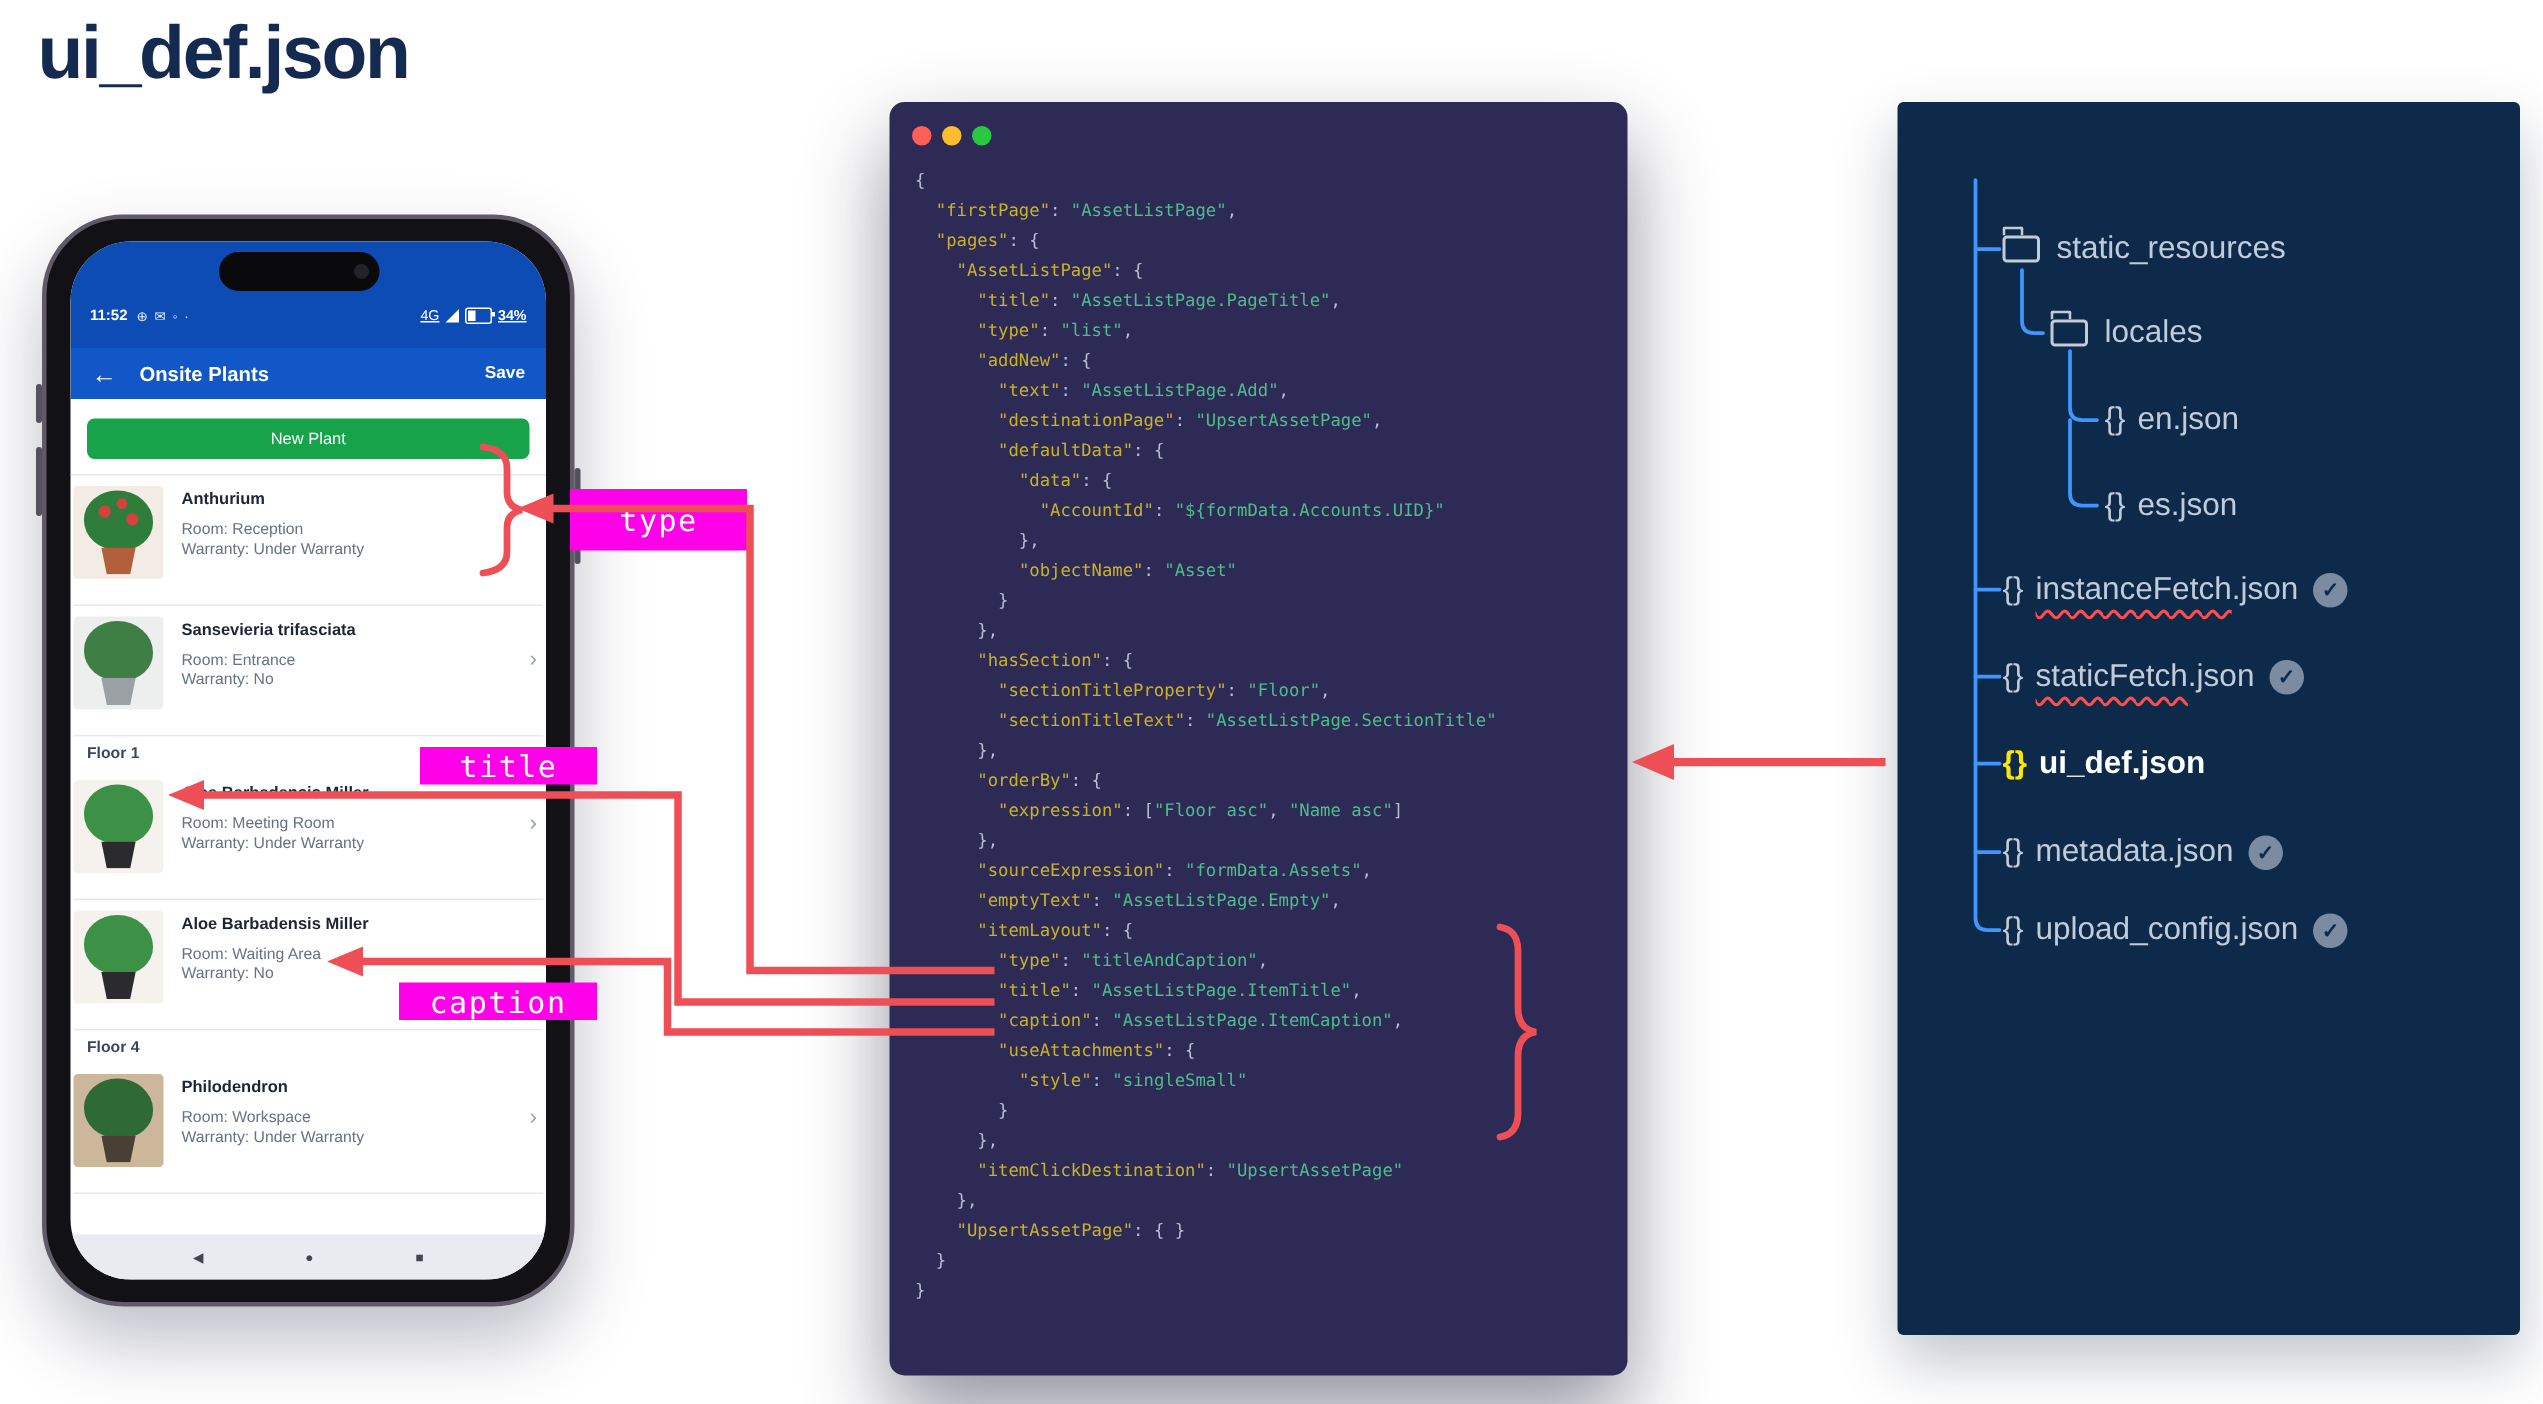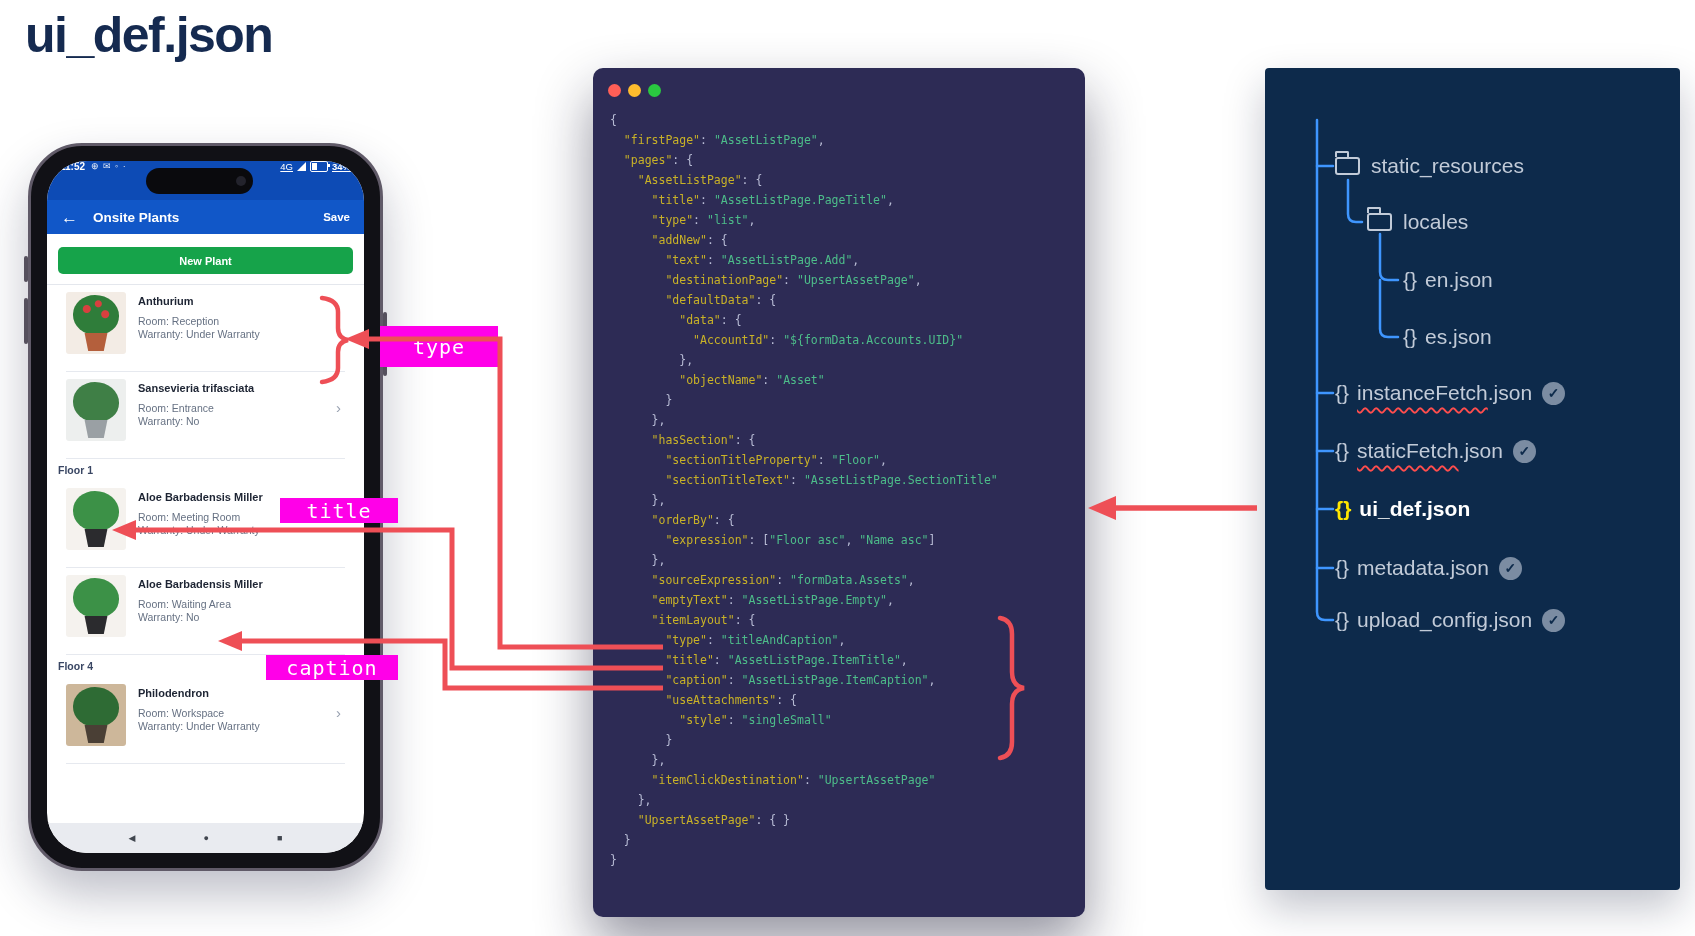--- a/index.html
+++ b/index.html
@@ -14,44 +14,44 @@
   .phone{position:absolute;left:28px;top:143px;width:349px;height:722px;background:#111116;
     border:3px solid #605a68;border-radius:54px;box-shadow:0 24px 48px rgba(25,30,60,.28);}
   .sbtn{position:absolute;background:#55505d;border-radius:2px;}
   .sbtn.l1{left:-7px;top:110px;width:4px;height:26px;}
   .sbtn.l2{left:-7px;top:152px;width:4px;height:46px;}
   .sbtn.r1{right:-7px;top:166px;width:4px;height:64px;}
   .screen{position:absolute;left:16px;top:15px;right:16px;bottom:15px;background:#fff;
     border-radius:40px;overflow:hidden;}
 
   .statusbar{position:relative;height:39px;background:#0d4bb5;color:#fff;display:flex;
-    align-items:flex-start;padding:0 13px;font-size:10px;}
+    align-items:flex-end;padding:16px 13px;font-size:10px;}
   .statusbar .time{font-weight:bold;margin-right:6px;}
   .statusbar .sicons{font-size:9px;opacity:.9;letter-spacing:1px;}
   .pill{position:absolute;left:99px;top:7px;width:107px;height:26px;background:#0a0a0d;border-radius:14px;}
   .pill .cam{position:absolute;right:7px;top:8px;width:10px;height:10px;border-radius:50%;background:#23232c;}
   .sright{margin-left:auto;display:flex;align-items:center;gap:4px;text-decoration:underline;}
   .signal{width:0;height:0;border-left:9px solid transparent;border-bottom:9px solid #fff;}
   .battery{position:relative;width:16px;height:9px;border:1px solid #fff;border-radius:2px;}
   .battery::after{content:"";position:absolute;right:-3px;top:2px;width:2px;height:3px;background:#fff;}
   .battery i{position:absolute;left:1px;top:1px;bottom:1px;width:5px;background:#fff;}
   .pct{font-size:9.5px;font-weight:bold;}
 
   .appbar{height:34px;background:#1157c8;color:#fff;display:flex;align-items:center;padding:0 14px;}
   .appbar .back{font-size:17px;line-height:1;}
   .appbar .atitle{font-size:13.5px;font-weight:bold;margin-left:15px;}
   .appbar .save{margin-left:auto;font-size:11.5px;font-weight:bold;}
 
   .btn-row{padding:13px 11px 10px;border-bottom:1px solid #e4e7ed;}
   .new-plant{display:block;width:100%;height:27px;background:#16a34a;color:#fff;border:none;
-    border-radius:5px;font-size:11px;font-weight:bold;font-family:"Liberation Sans",sans-serif;cursor:pointer;}
+    border-radius:5px;font-size:11px;font-weight:normal;font-family:"Liberation Sans",sans-serif;cursor:pointer;}
 
   .p-section{height:22px;display:flex;align-items:center;padding:0 11px;font-size:10.5px;
     font-weight:bold;color:#394663;}
-  .p-item{position:relative;height:87px;margin:0 19px;padding-top:7px;border-bottom:1px solid #e6e9ef;
+  .p-item{position:relative;height:87px;margin:0 2px;padding-top:7px;border-bottom:1px solid #e6e9ef;
     display:flex;gap:12px;box-sizing:border-box;}
   .thumb{flex:0 0 60px;width:60px;height:62px;border-radius:3px;position:relative;overflow:hidden;}
   .thumb .leaves{position:absolute;left:7px;top:3px;width:46px;height:40px;border-radius:48% 52% 46% 50%;}
   .thumb .dots{position:absolute;left:7px;top:3px;width:46px;height:40px;}
   .thumb .pot{position:absolute;bottom:3px;left:17px;width:26px;height:18px;border-radius:2px;
     clip-path:polygon(6% 0,94% 0,80% 100%,20% 100%);}
   .p-text{padding-top:3px;}
   .p-title{font-size:11px;font-weight:bold;color:#1d2433;margin-bottom:8px;}
   .p-cap{font-size:10.5px;line-height:13px;color:#667183;}
   .chev{position:absolute;right:4px;top:27px;font-size:15px;color:#97a0b0;}

